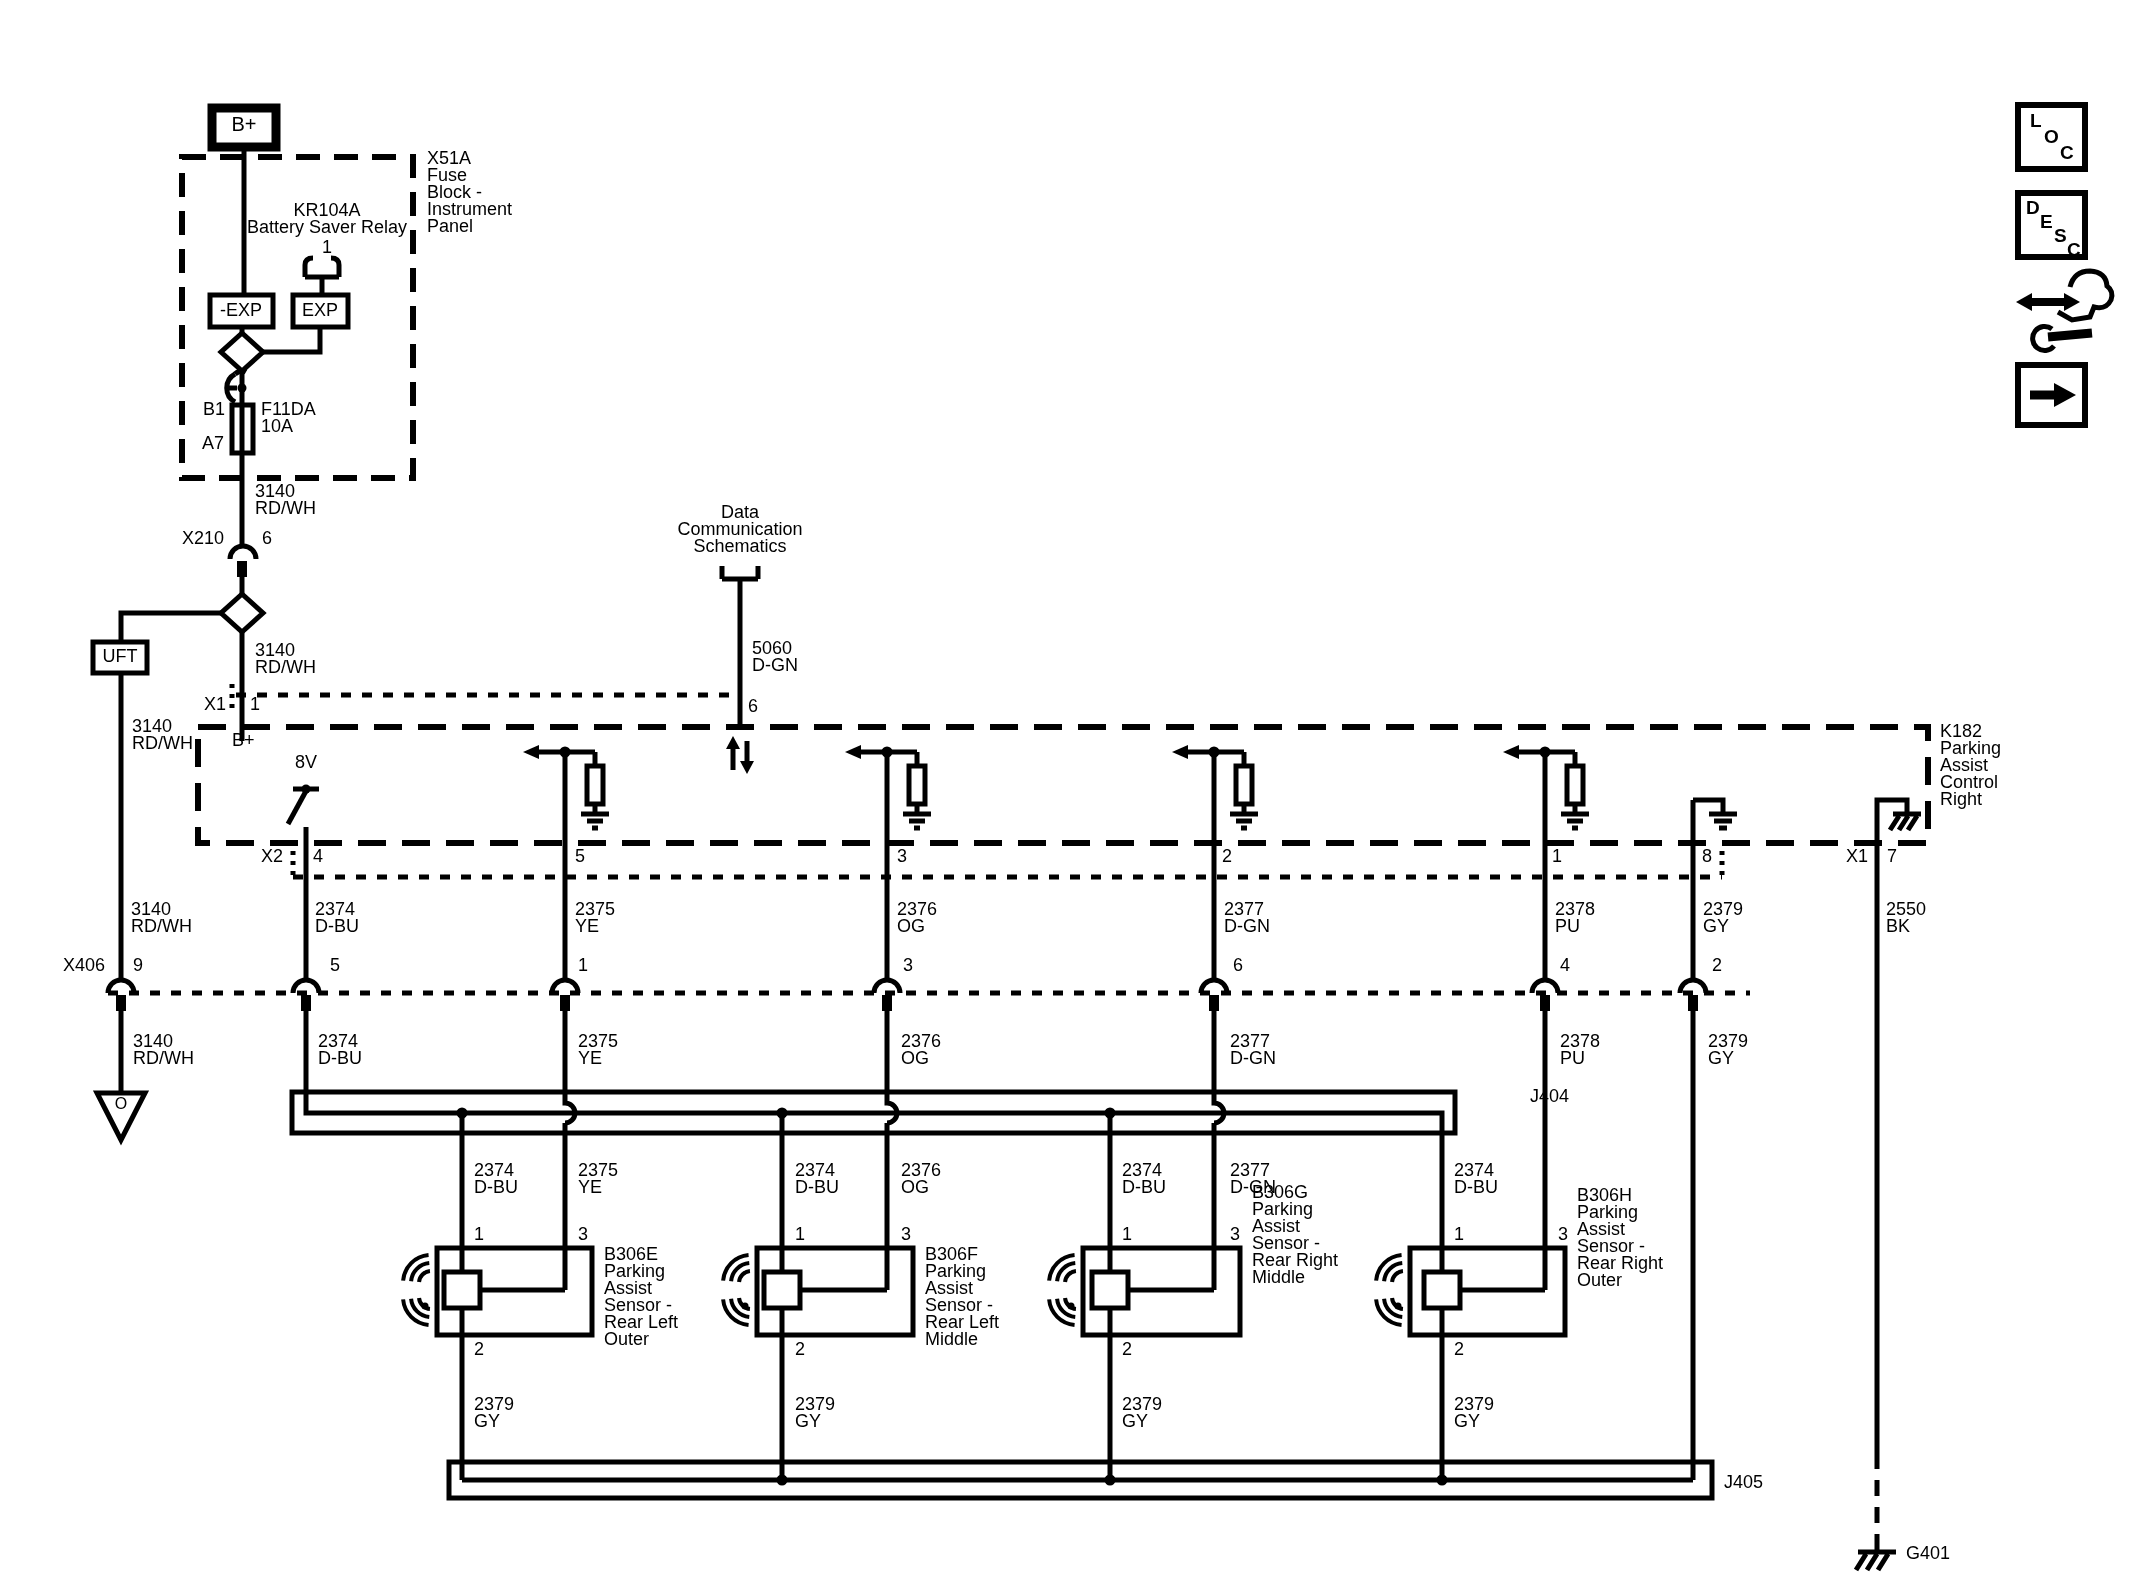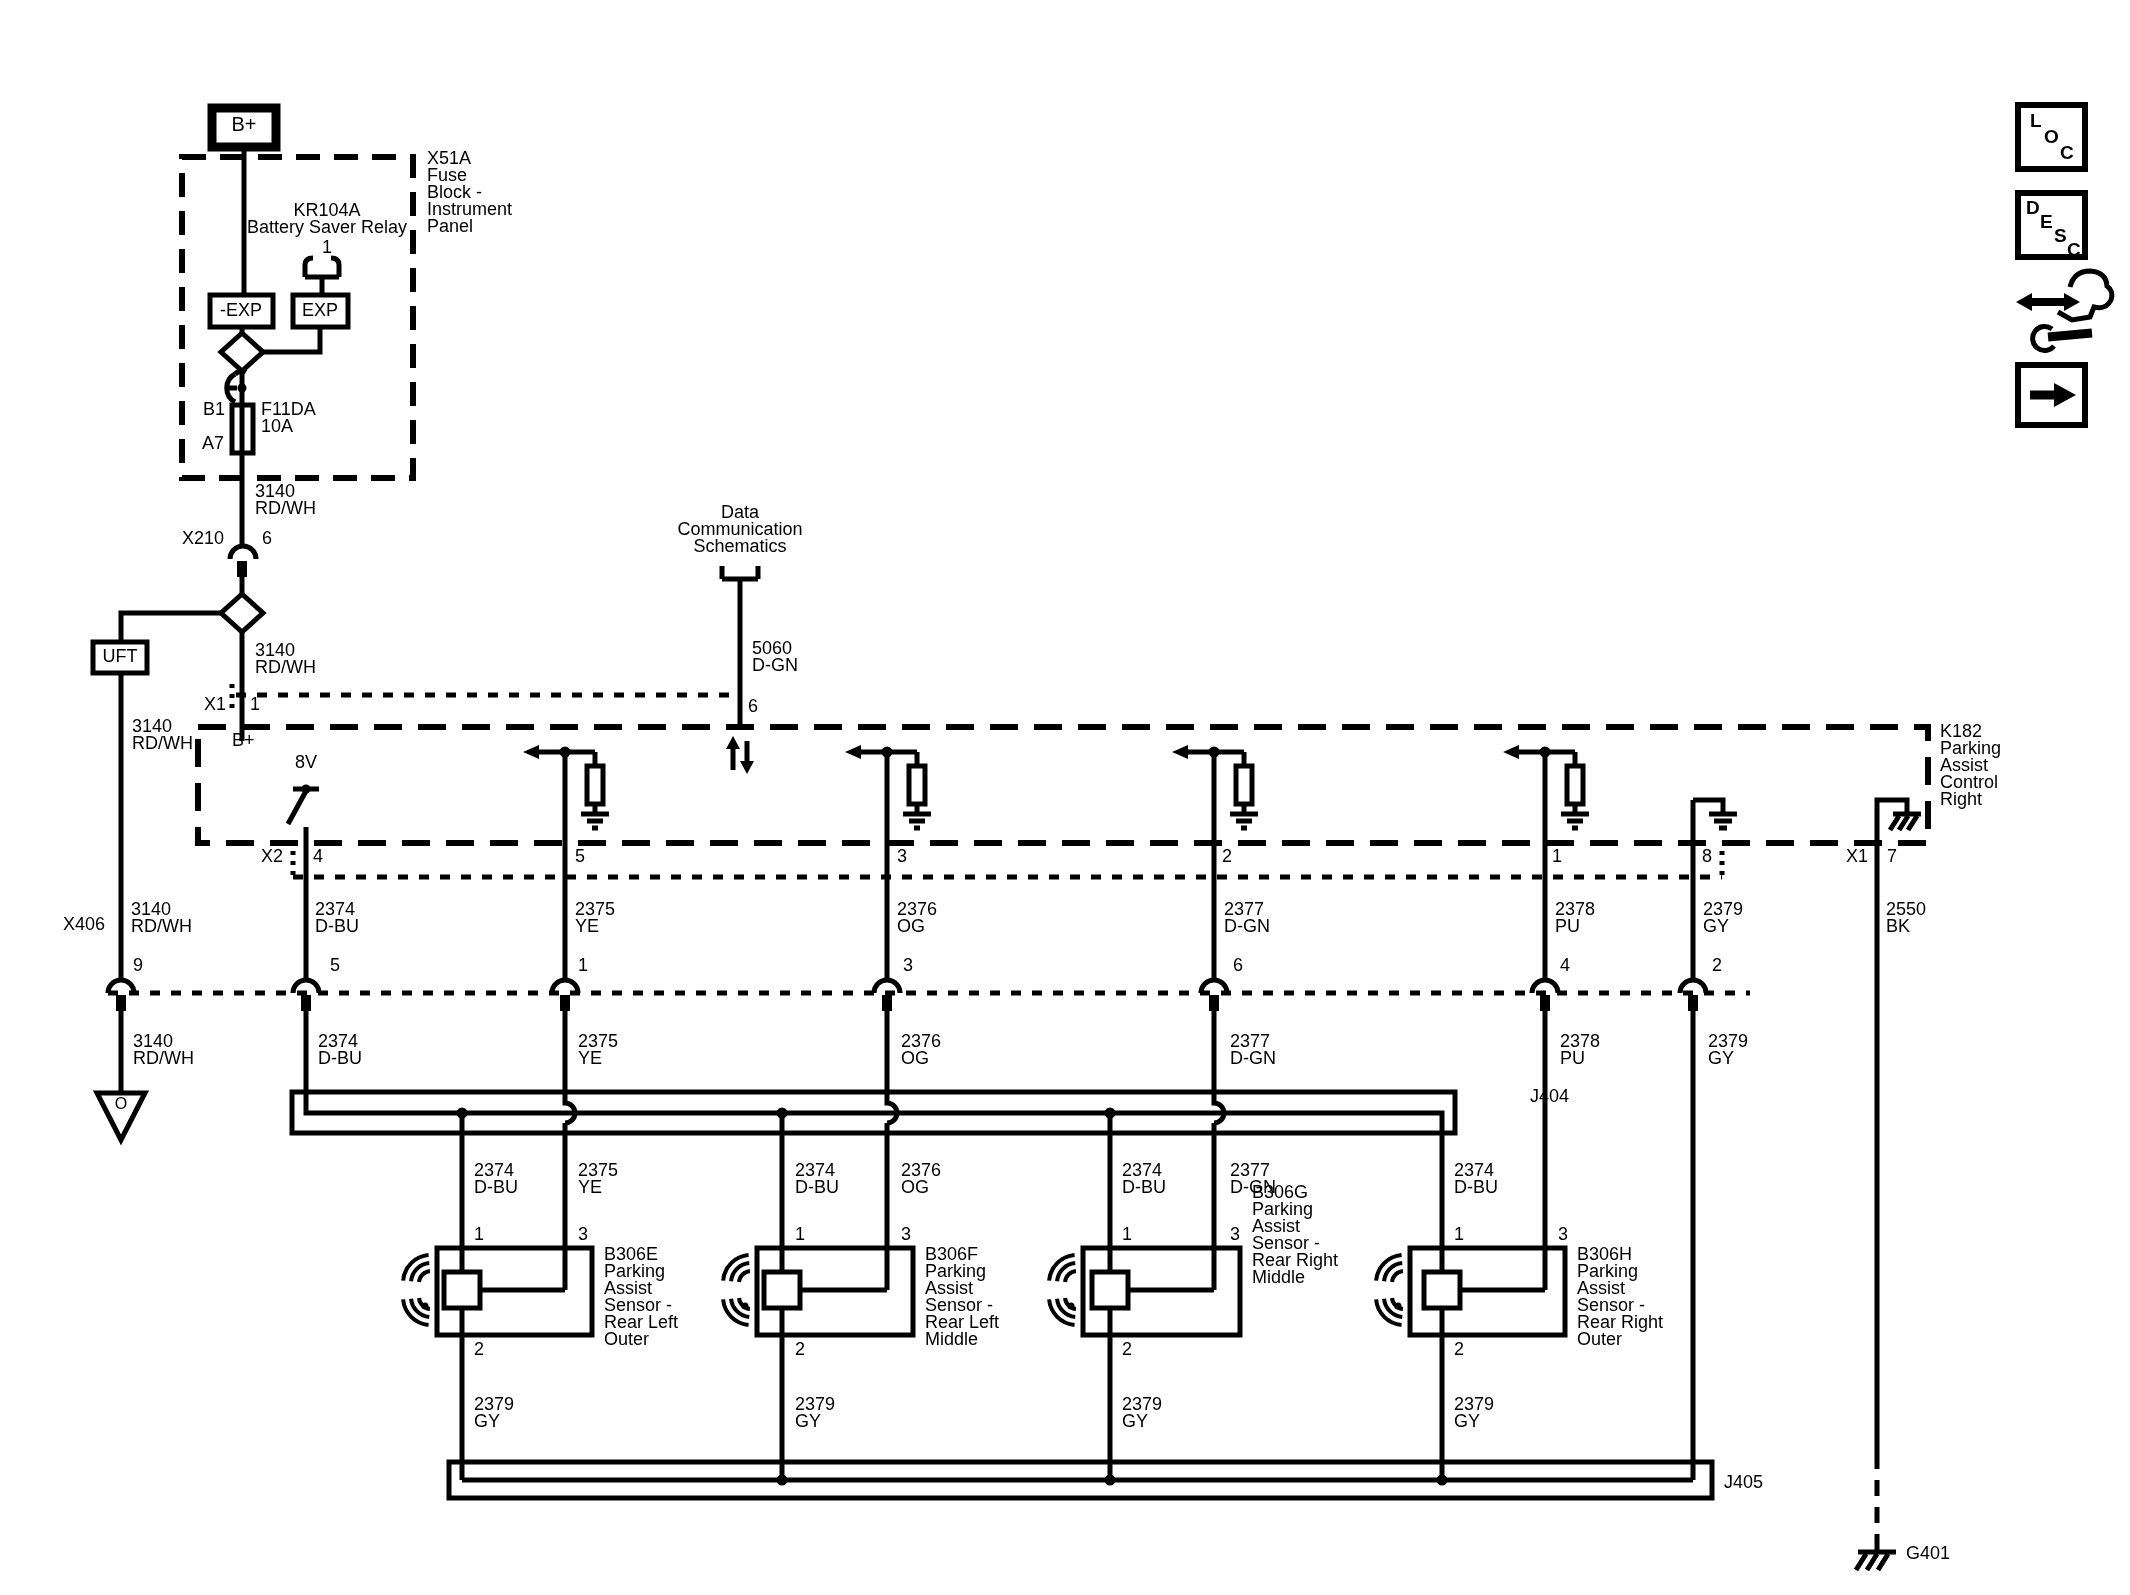--- a/index.html
+++ b/index.html
@@ -354,21 +354,21 @@
     </div>
 <div class="lbl" style="left:1703px;top:901px">
       <div>2379</div>
       <div>GY</div>
     </div>
 <div class="lbl" style="left:1886px;top:901px">
       <div>2550</div>
       <div>BK</div>
     </div>
 
-<div class="lbl r" style="left:105px;top:916px">X406</div>
+<div class="lbl r" style="left:105px;top:957px">X406</div>
 <div class="lbl" style="left:133px;top:957px">9</div>
 <div class="lbl" style="left:330px;top:957px">5</div>
 <div class="lbl" style="left:578px;top:957px">1</div>
 <div class="lbl" style="left:903px;top:957px">3</div>
 <div class="lbl" style="left:1233px;top:957px">6</div>
 <div class="lbl" style="left:1560px;top:957px">4</div>
 <div class="lbl" style="left:1712px;top:957px">2</div>
 
 <div class="lbl" style="left:133px;top:1033px">
       <div>3140</div>
@@ -457,21 +457,21 @@
       <div>Middle</div>
 </div>
 <div class="lbl" style="left:1252px;top:1184px">
   <div>B306G</div>
       <div>Parking</div>
   <div>Assist</div>
       <div>Sensor -</div>
   <div>Rear Right</div>
       <div>Middle</div>
 </div>
-<div class="lbl" style="left:1577px;top:1246px">
+<div class="lbl" style="left:1577px;top:1187px">
   <div>B306H</div>
       <div>Parking</div>
   <div>Assist</div>
       <div>Sensor -</div>
   <div>Rear Right</div>
       <div>Outer</div>
 </div>
 
 <div class="lbl" style="left:474px;top:1341px">2</div>
 <div class="lbl" style="left:795px;top:1341px">2</div>

